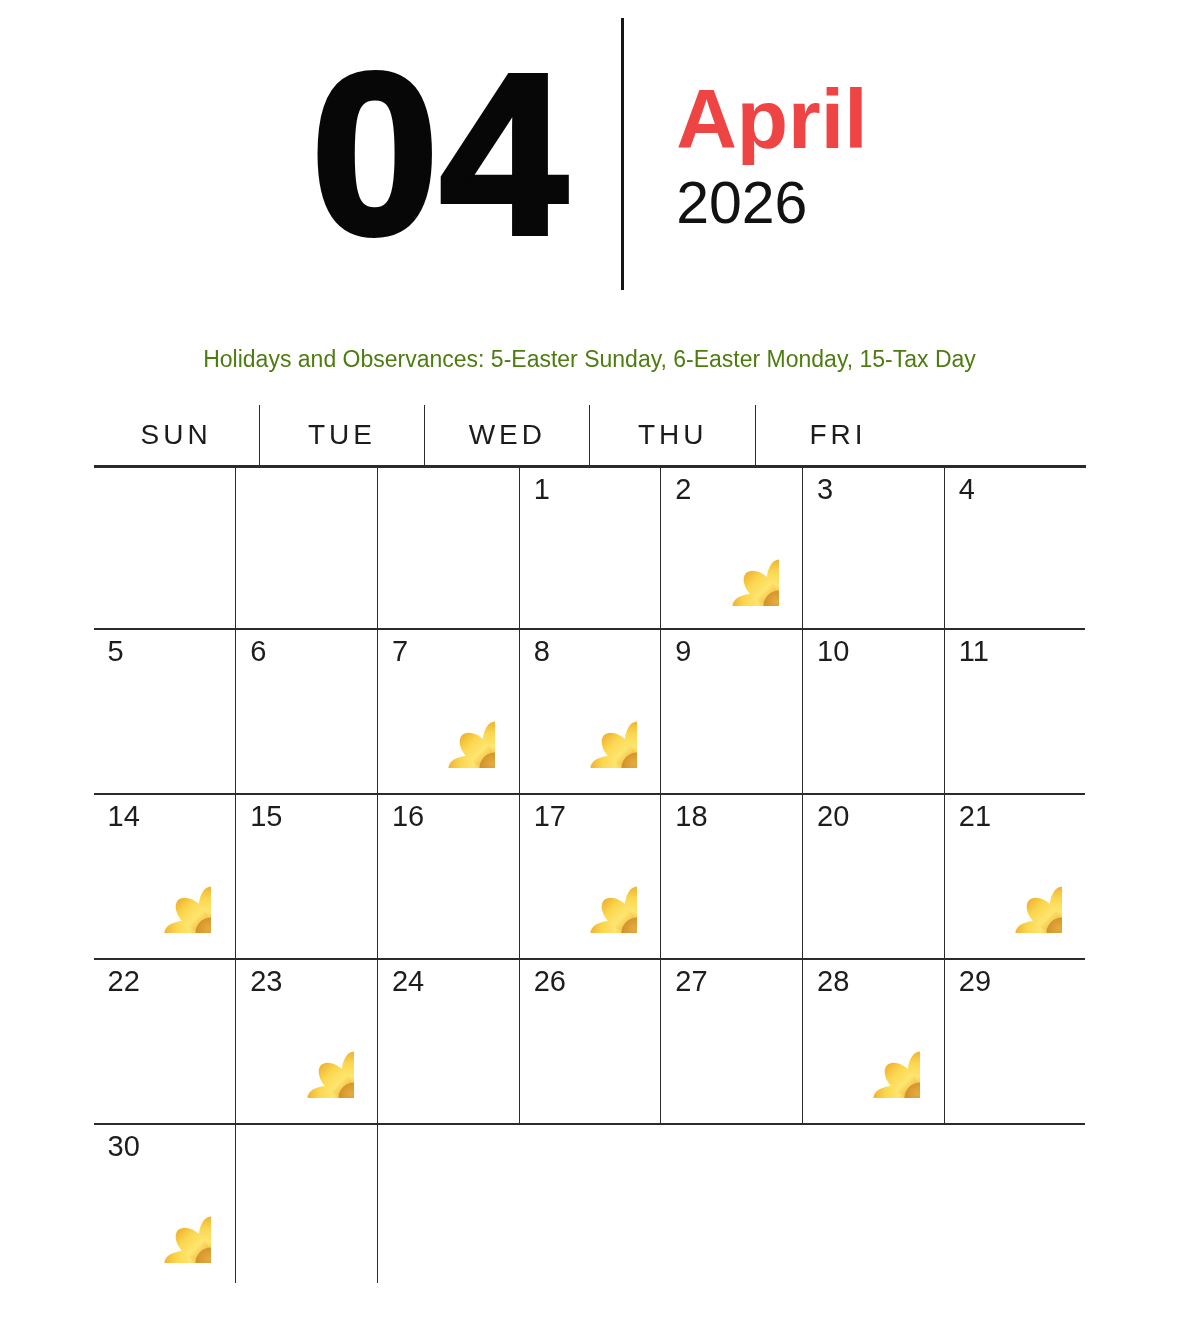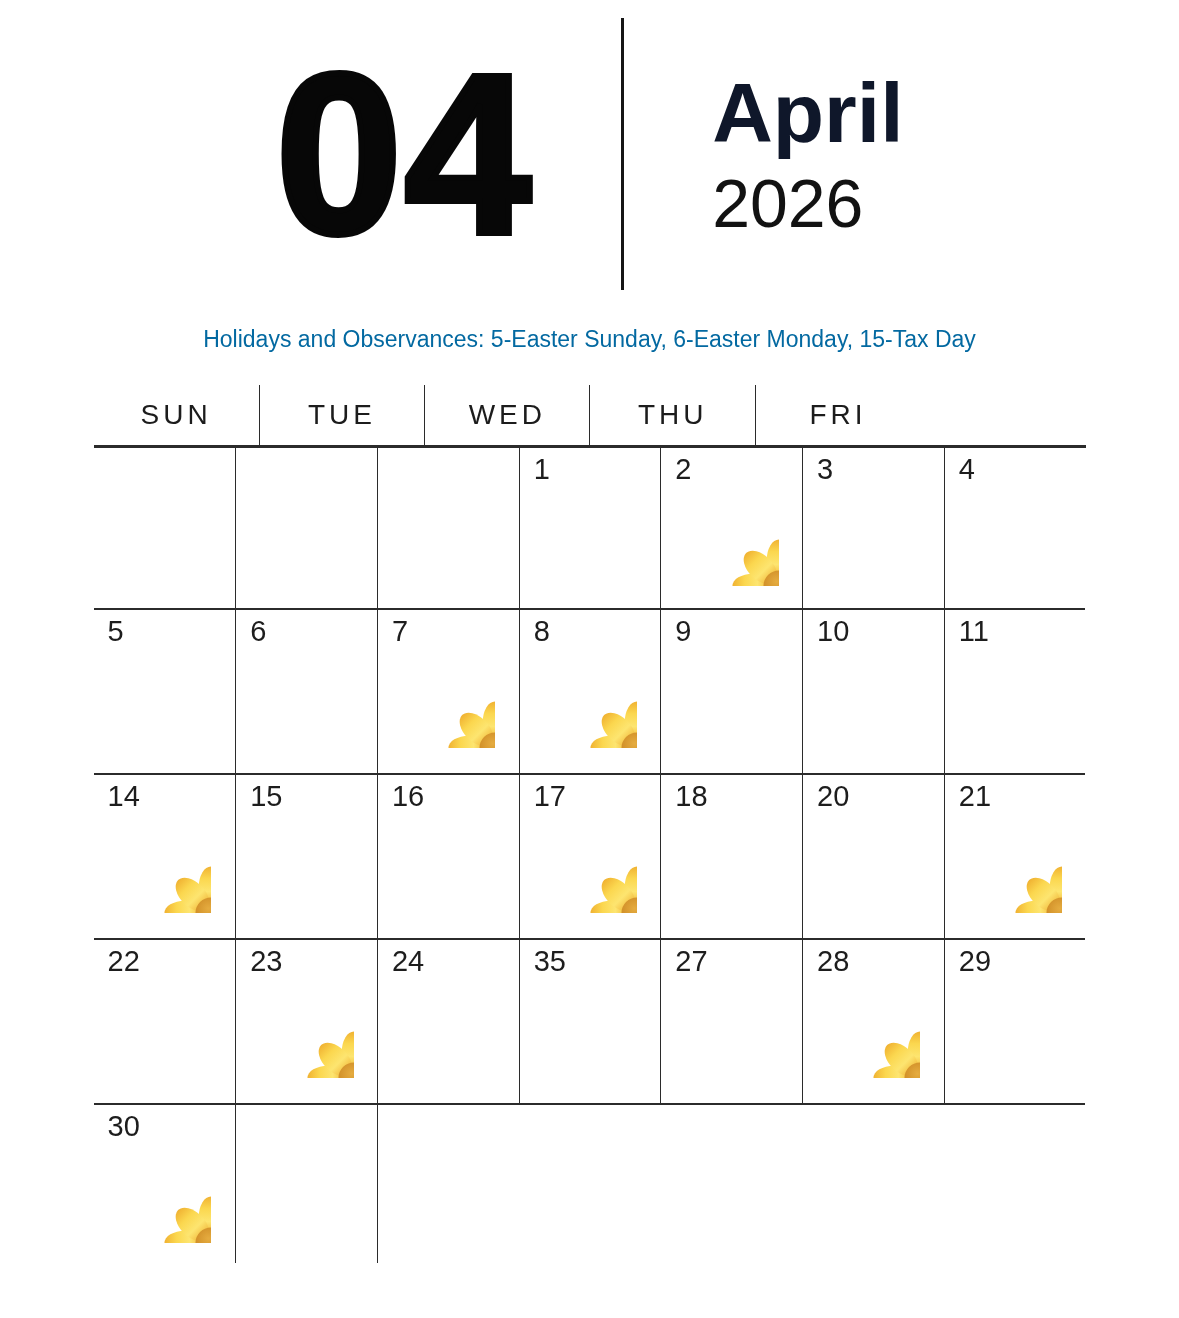--- a/index.html
+++ b/index.html
@@ -4,42 +4,42 @@
 <style>
   html,body{margin:0;padding:0;background:#ffffff;}
   body{
     width:1179px;height:1318px;position:relative;overflow:hidden;
     font-family:"Liberation Sans",sans-serif;color:#111111;
   }
   .page{width:1179px;height:1318px;position:relative;}
 
   
   .header{
-    height:308px;display:flex;align-items:center;justify-content:center;gap:36px;
+    height:308px;display:flex;align-items:center;justify-content:center;
   }
   .big-month{
     font-size:228px;font-weight:bold;line-height:1;color:#070707;
     letter-spacing:2px;
     -webkit-text-stroke:6px #070707;
   }
   .header-divider{
     width:3px;height:272px;background:#161616;margin:0 52px;align-self:center;
   }
   .month-col{display:flex;flex-direction:column;justify-content:center;}
   .month-name{
-    font-size:84px;font-weight:bold;line-height:1.18;color:#0f172a;
+    font-size:84px;font-weight:bold;line-height:1.18;color:#ef4444;
     letter-spacing:0px;
   }
   .year{
-    font-size:68px;font-weight:normal;line-height:1.18;color:#121212;
+    font-size:59px;font-weight:normal;line-height:1.18;color:#121212;
   }
 
   
   .holidays{
-    margin-top:18px;text-align:center;font-size:23px;color:#0369a1;
+    margin-top:38px;text-align:center;font-size:23px;color:#4d7c0f;
     font-family:"Liberation Sans",sans-serif;
   }
 
   
   .calendar{width:992px;margin:32px auto 0;}
   .cal-head{
     display:grid;grid-template-columns:repeat(6,1fr);
     border-bottom:3px solid #2b2b2b;
   }
   .head-cell{
@@ -210,21 +210,21 @@
         <div class="day-cell">
           <div class="day-num">23</div>
           <svg class="flower" viewBox="-50 -50 100 100">
     <use href="#blossom"></use>
   </svg>
         </div>
         <div class="day-cell">
           <div class="day-num">24</div>
         </div>
         <div class="day-cell">
-          <div class="day-num">35</div>
+          <div class="day-num">26</div>
         </div>
         <div class="day-cell">
           <div class="day-num">27</div>
         </div>
         <div class="day-cell">
           <div class="day-num">28</div>
           <svg class="flower" viewBox="-50 -50 100 100">
     <use href="#blossom"></use>
   </svg>
         </div>

